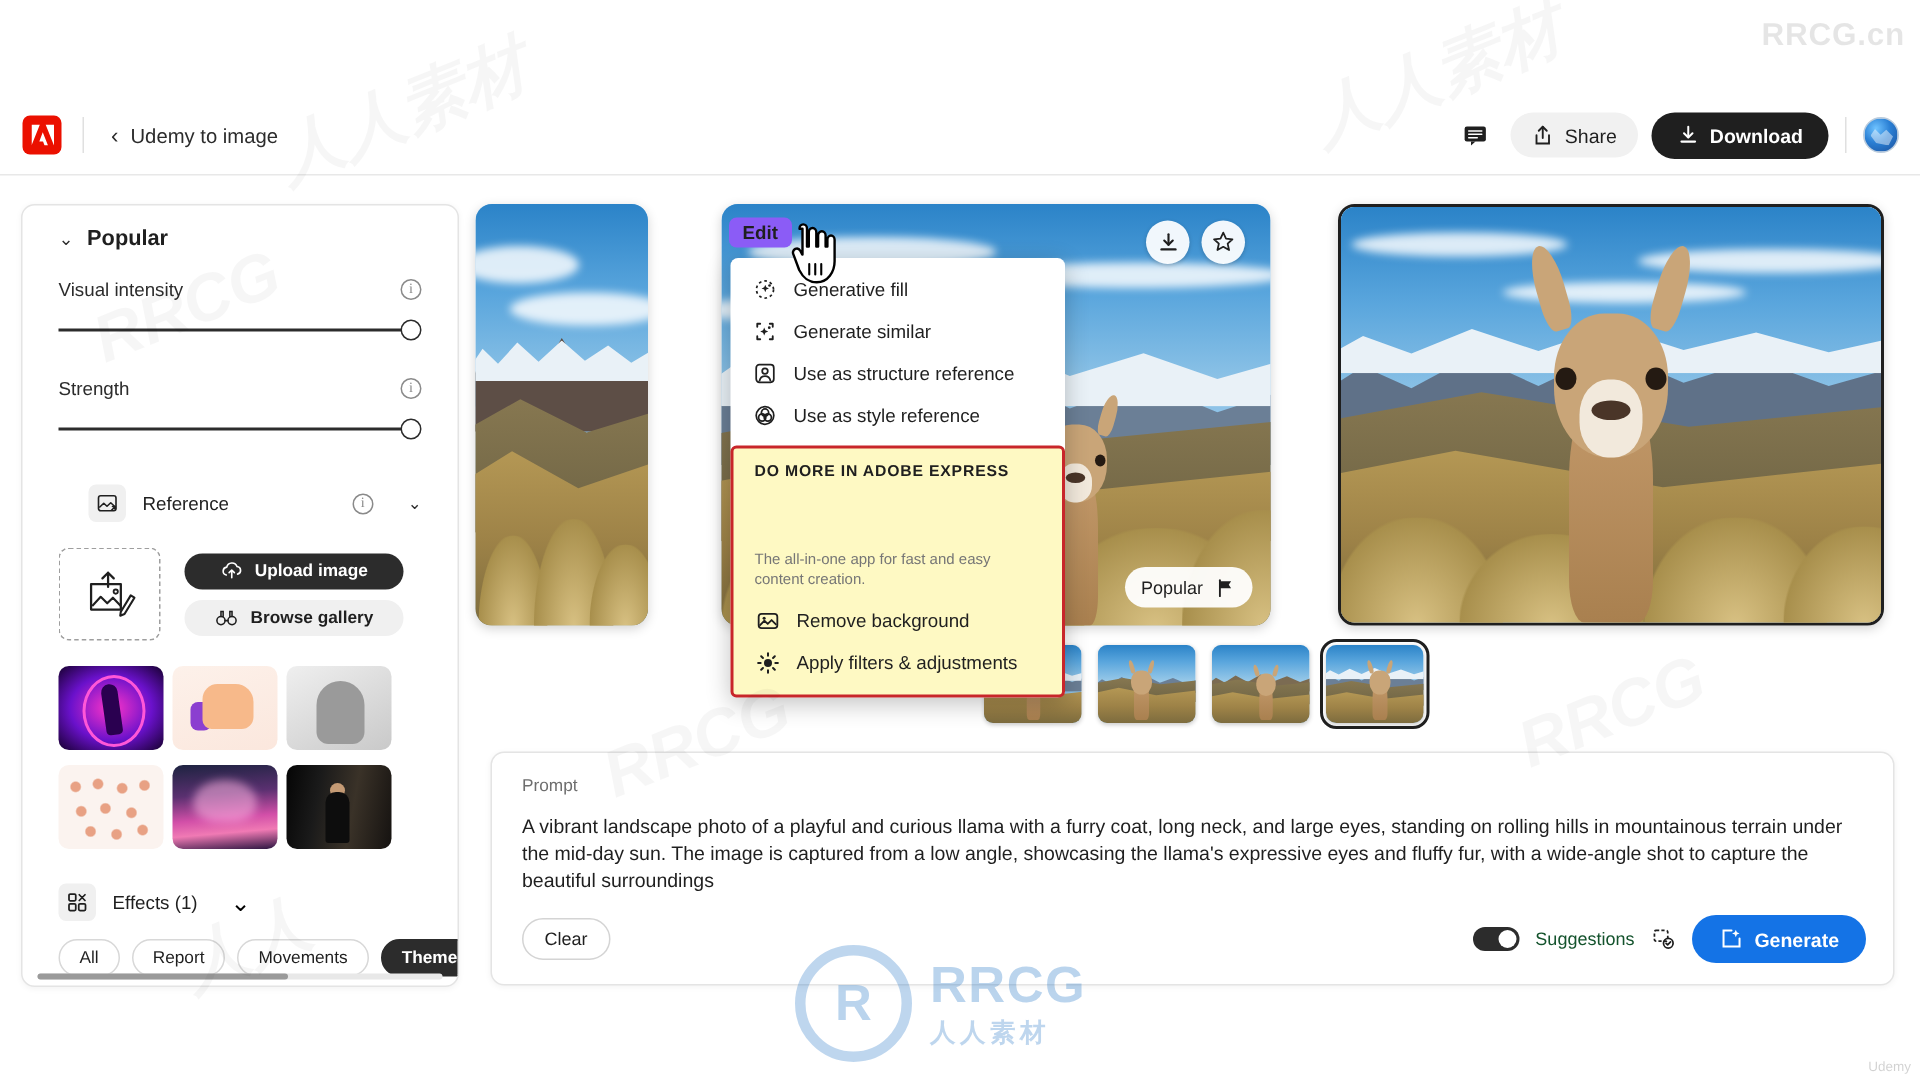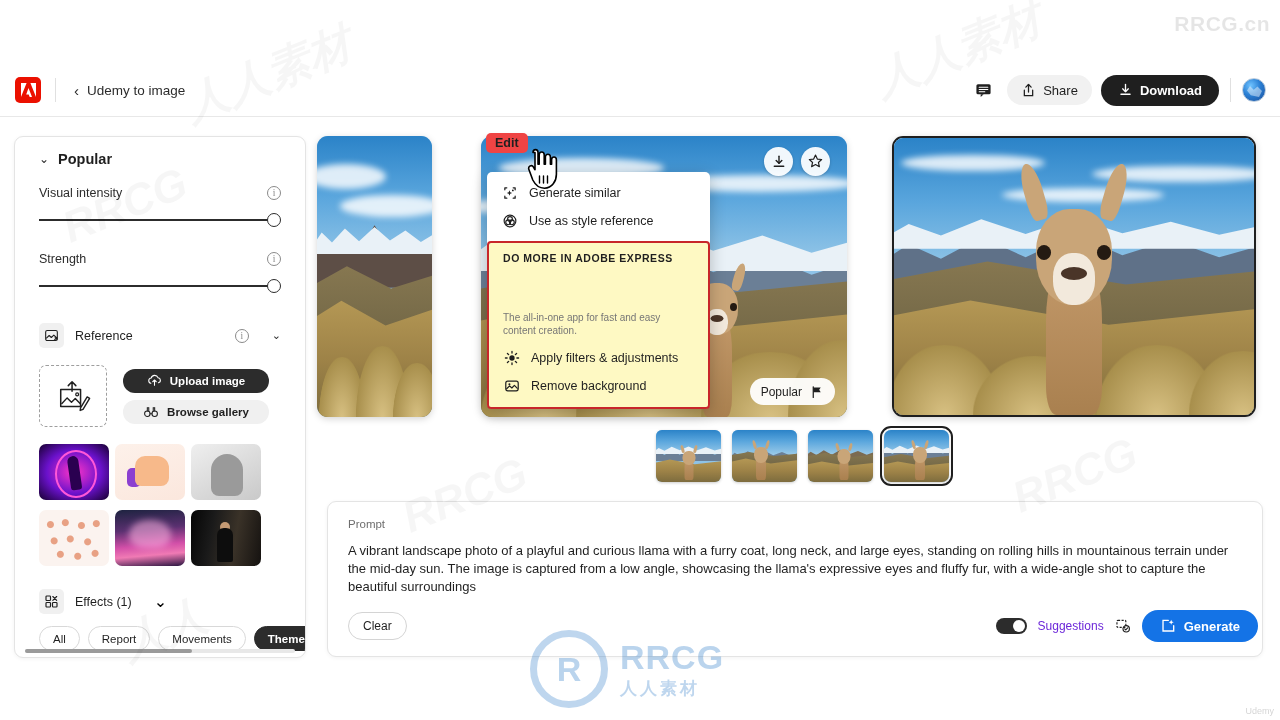--- a/index.html
+++ b/index.html
@@ -76,21 +76,21 @@
     width: 14px; height: 14px; border: 1.2px solid #8a8a8a; border-radius: 50%;
     color: #8a8a8a; font-size: 9.5px; display: flex; align-items: center; justify-content: center;
     font-family: "Liberation Serif", serif; cursor: pointer;
   }
   .slider { position: relative; height: 22px; margin-top: 9px; }
   .slider .track { position: absolute; left: 0; right: 12px; top: 10px; height: 1.6px; background: #2c2c2c; }
   .slider .knob {
     position: absolute; right: 0; top: 4px; width: 14px; height: 14px;
     border-radius: 50%; background: #fff; border: 1.6px solid #2c2c2c; cursor: grab;
   }
-  .sec-row { display: flex; align-items: center; gap: 11px; margin-top: 26px; }
+  .sec-row { display: flex; align-items: center; gap: 11px; margin-top: 26px; margin-left: 20px; }
   .sec-ico {
     width: 25px; height: 25px; border-radius: 5px; background: #f0f0f0;
     display: flex; align-items: center; justify-content: center;
   }
   .sec-name { font-size: 12.5px; color: #1f1f1f; }
   .sec-row .spacer { margin-left: auto; }
   .sec-row .chev { font-size: 11px; color: #2c2c2c; margin-left: 12px; cursor: pointer; }
 
   .upload-area { display: flex; align-items: center; gap: 16px; margin-top: 17px; }
   .dropzone {
@@ -188,22 +188,22 @@
   #btn-fav  { right: 17px; top: 11px; }
   #btn-report {
     position: absolute; right: 12px; bottom: 12px; height: 27px;
     background: rgba(255,255,255,.94); border-radius: 14px;
     display: flex; align-items: center; gap: 8px; padding: 0 11px;
     font-size: 12px; color: #1f1f1f; cursor: pointer; z-index: 6;
   }
 
   
   #edit-tip {
-    position: absolute; left: 486px; top: 133px; z-index: 42;
-    background: #ef4444; border-radius: 5px; padding: 3px 9px;
+    position: absolute; left: 486px; top: 145px; z-index: 42;
+    background: #8b5cf6; border-radius: 5px; padding: 3px 9px;
     font-size: 12.5px; font-weight: 600; color: #1f1f1f;
   }
   #cursor { position: absolute; left: 524px; top: 148px; z-index: 45; pointer-events: none; }
   #ctx-menu {
     position: absolute; left: 487px; top: 172px; width: 223px; z-index: 40;
     background: #fff; border-radius: 5px; box-shadow: 0 4px 16px rgba(0,0,0,.24);
     padding: 7px 0 0 0;
   }
   .mi { display: flex; align-items: center; gap: 11px; padding: 6px 14px; font-size: 12.5px; color: #1f1f1f; cursor: pointer; }
   .mi .g { width: 17px; display: flex; justify-content: center; }
@@ -219,36 +219,36 @@
   .thumb.sel { outline: 2.5px solid #1f1f1f; outline-offset: 2px; border-radius: 7px; }
 
   
   #prompt-panel {
     position: absolute; left: 327px; top: 501px; width: 936px; height: 156px;
     background: #fff; border: 1px solid #e4e4e4; border-radius: 9px;
     box-shadow: 0 1px 4px rgba(0,0,0,.05); z-index: 15; padding: 16px 20px 0 20px;
   }
   .pp-label { font-size: 11.5px; color: #6e6e6e; }
   .pp-text { font-size: 13px; color: #1f1f1f; line-height: 1.38; margin-top: 12px; }
-  .pp-bottom { position: absolute; left: 20px; right: 4px; bottom: 14px; display: flex; align-items: center; }
+  .pp-bottom { position: absolute; left: 20px; right: 18px; bottom: 14px; display: flex; align-items: center; }
   .btn-clear {
     height: 28px; padding: 0 14px; border: 1px solid #d4d4d4; border-radius: 14px;
     background: #fff; font-size: 12px; color: #1f1f1f; display: flex; align-items: center; cursor: pointer;
   }
   .chip {
     height: 28px; padding: 0 9px 0 7px; border: 1px solid #d4d4d4; border-radius: 14px;
     background: #fff; font-size: 12px; color: #1f1f1f; display: flex; align-items: center; gap: 7px;
     margin-left: 9px; cursor: pointer;
   }
   .chip .sw { width: 16px; height: 16px; border-radius: 3px; background: linear-gradient(160deg,#7b8b9c,#3c4a58); }
   .chip .x { font-size: 13px; color: #5a5a5a; margin-left: 2px; }
   .pp-right { margin-left: auto; display: flex; align-items: center; gap: 11px; }
   .toggle { width: 31px; height: 16px; border-radius: 9px; background: #2c2c2c; position: relative; cursor: pointer; }
   .toggle i { position: absolute; right: 2px; top: 2px; width: 12px; height: 12px; border-radius: 50%; background: #fff; }
-  .sug-label { font-size: 12px; color: #6d28d9; }
+  .sug-label { font-size: 12px; color: #14532d; }
   .btn-generate {
     display: flex; align-items: center; gap: 8px; height: 32px; padding: 0 18px;
     border-radius: 17px; background: #1473e6; color: #fff; font-size: 13px; font-weight: 600; cursor: pointer;
   }
   svg { display: block; }
 </style>
 </head>
 <body>
 
 <div class="wm wm-tr">RRCG.cn</div>
@@ -504,62 +504,82 @@
   <svg width="36" height="42" viewBox="0 0 36 42" aria-hidden="true">
     <path d="M9 4.5c0-1.7 1.1-2.9 2.5-2.9S14 2.8 14 4.5v11.8h1.2V6.8c0-1.6 1.1-2.8 2.5-2.8s2.5 1.2 2.5 2.8v9.5h1.2V9c0-1.6 1.1-2.8 2.5-2.8S26.4 7.4 26.4 9v7.3h1.2v-4.5c0-1.6 1.1-2.8 2.4-2.8s2.4 1.2 2.4 2.8v14.4c0 7-4.4 14-11.9 14-6.2 0-9.2-3.3-11.7-8.2L5 21.8c-.8-1.6-.2-3.2 1.2-3.9 1.3-.6 2.6 0 3.3 1.3l1.3 2.5h.2V4.5z" fill="#fff" stroke="#000" stroke-width="1.6" stroke-linejoin="round"></path>
     <path d="M15.5 28v7M19.5 28v7M23.5 28v7" stroke="#000" stroke-width="1.4" stroke-linecap="round"></path>
   </svg>
 </div>
 
 <div id="ctx-menu">
   <div class="mi">
     <span class="g">
       <svg width="16" height="16" viewBox="0 0 18 18">
+          <circle cx="9" cy="9" r="6.4" fill="none" stroke="#1f1f1f" stroke-width="1.3" stroke-dasharray="2 2.2"></circle>
+          <path d="M9.2 5.4l.8 2 2 .8-2 .8-.8 2-.8-2-2-.8 2-.8z" fill="#1f1f1f"></path>
+          <circle cx="12.4" cy="6" r="1" fill="#1f1f1f"></circle>
+        </svg>
+    </span>
+    <span>Generative fill</span>
+  </div>
+  <div class="mi">
+    <span class="g">
+      <svg width="16" height="16" viewBox="0 0 18 18">
           <path d="M5.4 3.2H3.2v2.2M12.6 3.2h2.2v2.2M5.4 14.8H3.2v-2.2M12.6 14.8h2.2v-2.2" fill="none" stroke="#1f1f1f" stroke-width="1.4" stroke-linecap="round" stroke-linejoin="round"></path>
           <path d="M8.4 6l.85 2.15L11.4 9l-2.15.85L8.4 12l-.85-2.15L5.4 9l2.15-.85z" fill="#1f1f1f"></path>
           <circle cx="12.2" cy="6.1" r="1.05" fill="#1f1f1f"></circle>
         </svg>
     </span>
     <span>Generate similar</span>
+  </div>
+  <div class="mi">
+    <span class="g">
+      <svg width="16" height="16" viewBox="0 0 18 18">
+          <rect x="2.4" y="2.4" width="13.2" height="13.2" rx="2.4" fill="none" stroke="#1f1f1f" stroke-width="1.3"></rect>
+          <circle cx="9" cy="7.2" r="2.1" fill="none" stroke="#1f1f1f" stroke-width="1.3"></circle>
+          <path d="M4.9 14.4c.5-2.3 2.2-3.5 4.1-3.5s3.6 1.2 4.1 3.5" fill="none" stroke="#1f1f1f" stroke-width="1.3" stroke-linecap="round"></path>
+        </svg>
+    </span>
+    <span>Use as structure reference</span>
   </div>
   <div class="mi">
     <span class="g">
       <svg width="16" height="16" viewBox="0 0 18 18">
           <circle cx="9" cy="9" r="6.6" fill="none" stroke="#1f1f1f" stroke-width="1.3"></circle>
           <circle cx="9" cy="6.8" r="2.7" fill="none" stroke="#1f1f1f" stroke-width="1.3"></circle>
           <circle cx="6.9" cy="10.5" r="2.7" fill="none" stroke="#1f1f1f" stroke-width="1.3"></circle>
           <circle cx="11.1" cy="10.5" r="2.7" fill="none" stroke="#1f1f1f" stroke-width="1.3"></circle>
         </svg>
     </span>
     <span>Use as style reference</span>
   </div>
 
   <div id="express-box">
     <div class="ex-title">DO MORE IN ADOBE EXPRESS</div>
     <div class="ex-sub">The all-in-one app for fast and easy content creation.</div>
+    <div class="mi">
+      <span class="g">
+        <svg width="16" height="16" viewBox="0 0 18 18">
+            <rect x="2" y="3.6" width="14" height="10.8" rx="2.2" fill="none" stroke="#1f1f1f" stroke-width="1.35"></rect>
+            <path d="M2.7 12.4l3.6-3.6 2.5 2.4 2.9-2.9 3.6 3.6" fill="none" stroke="#1f1f1f" stroke-width="1.35" stroke-linejoin="round"></path>
+            <circle cx="6.1" cy="7" r="1.15" fill="#1f1f1f"></circle>
+          </svg>
+      </span>
+      <span>Remove background</span>
+    </div>
     <div class="mi">
       <span class="g">
         <svg width="16" height="16" viewBox="0 0 18 18">
             <circle cx="9" cy="9" r="3" fill="#1f1f1f"></circle>
             <g stroke="#1f1f1f" stroke-width="1.5" stroke-linecap="round">
               <path d="M9 1.6v1.9M9 14.5v1.9M1.6 9h1.9M14.5 9h1.9M3.9 3.9l1.3 1.3M12.8 12.8l1.3 1.3M14.1 3.9l-1.3 1.3M5.2 12.8l-1.3 1.3"></path>
             </g>
           </svg>
       </span>
       <span>Apply filters &amp; adjustments</span>
-    </div>
-    <div class="mi">
-      <span class="g">
-        <svg width="16" height="16" viewBox="0 0 18 18">
-            <rect x="2" y="3.6" width="14" height="10.8" rx="2.2" fill="none" stroke="#1f1f1f" stroke-width="1.35"></rect>
-            <path d="M2.7 12.4l3.6-3.6 2.5 2.4 2.9-2.9 3.6 3.6" fill="none" stroke="#1f1f1f" stroke-width="1.35" stroke-linejoin="round"></path>
-            <circle cx="6.1" cy="7" r="1.15" fill="#1f1f1f"></circle>
-          </svg>
-      </span>
-      <span>Remove background</span>
     </div>
   </div>
 </div>
 
 <div id="thumbs">
   <div class="thumb">
     <div class="scene">
         <div class="sky"></div>
         <div class="mtn" style="top:30%;"></div>
         <div class="mtn snow" style="top:28%;"></div>

